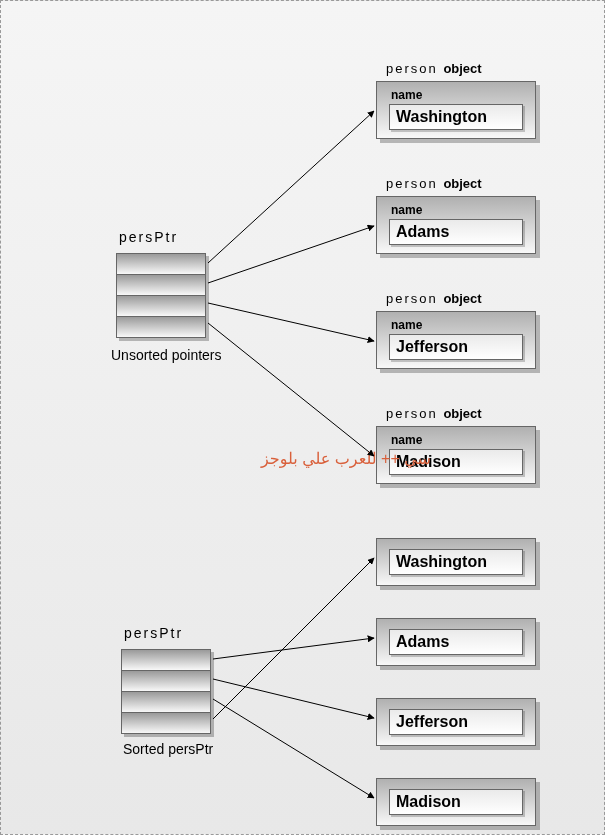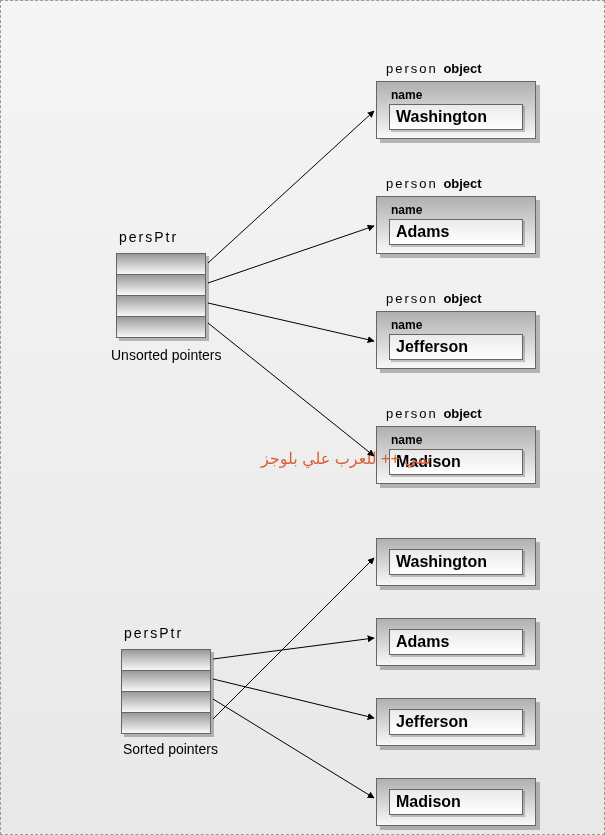--- a/index.html
+++ b/index.html
@@ -135,21 +135,21 @@
 
   <div class="label" style="left:123px; top:624px;">persPtr</div>
 
   <div class="ptr-array" style="left:120px; top:648px;">
     <div class="ptr-cell"></div>
     <div class="ptr-cell"></div>
     <div class="ptr-cell"></div>
     <div class="ptr-cell"></div>
   </div>
 
-  <div class="caption" style="left:122px; top:740px;">Sorted pointers</div>
+  <div class="caption" style="left:122px; top:740px;">Sorted persPtr</div>
 
   <div class="obj-box plain" style="left:375px; top:537px;">
     <div class="name-field">Washington</div>
   </div>
   <div class="obj-box plain" style="left:375px; top:617px;">
     <div class="name-field">Adams</div>
   </div>
   <div class="obj-box plain" style="left:375px; top:697px;">
     <div class="name-field">Jefferson</div>
   </div>

